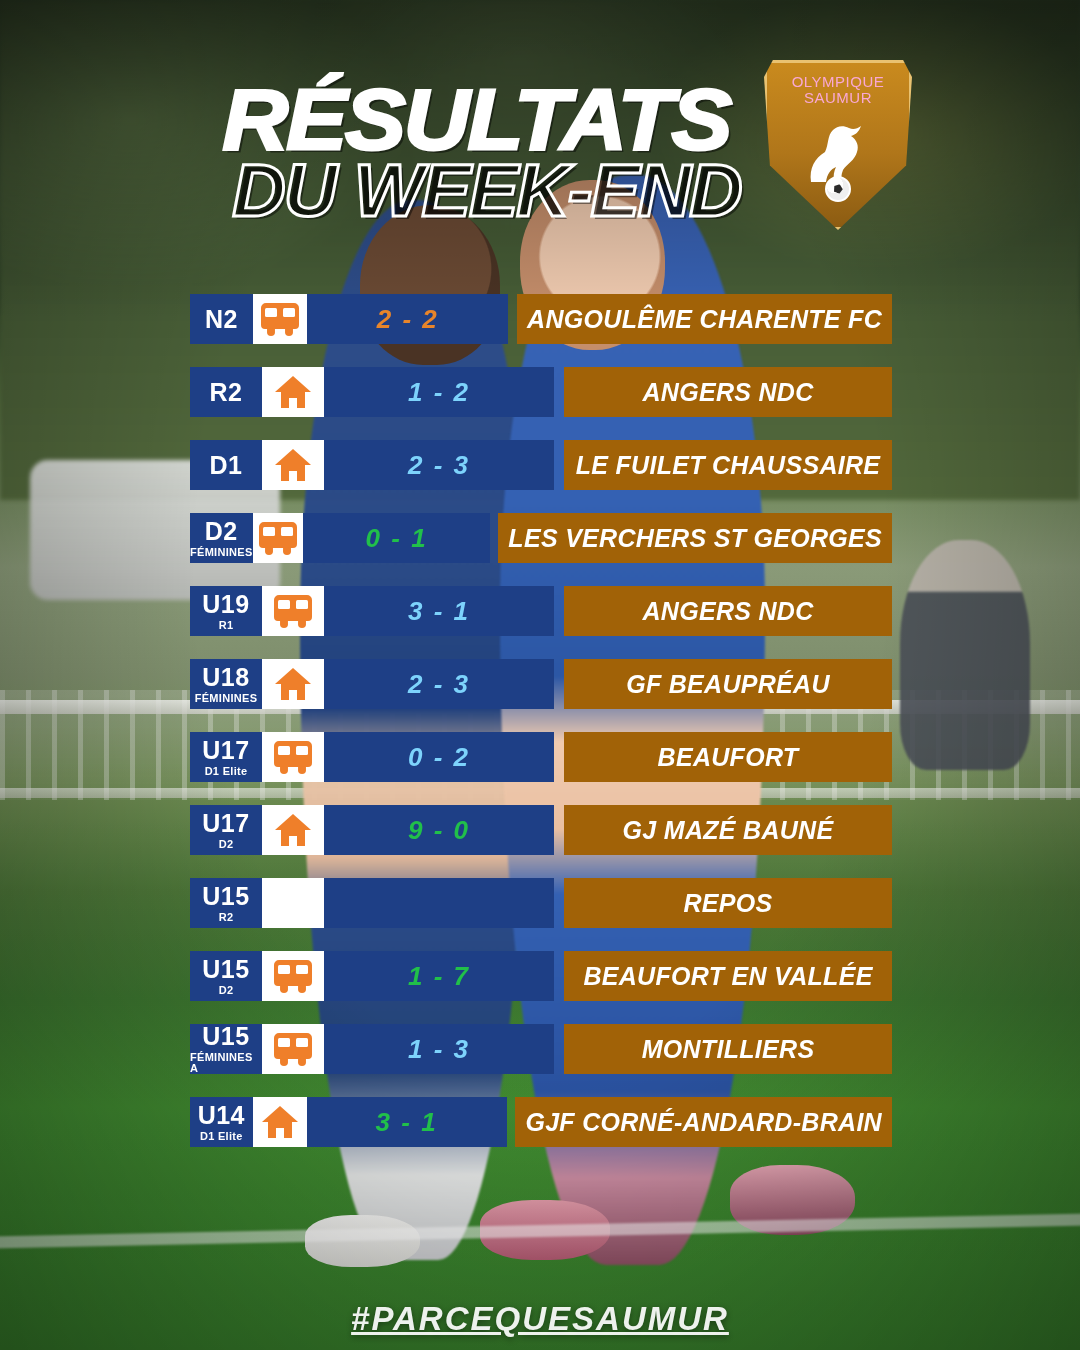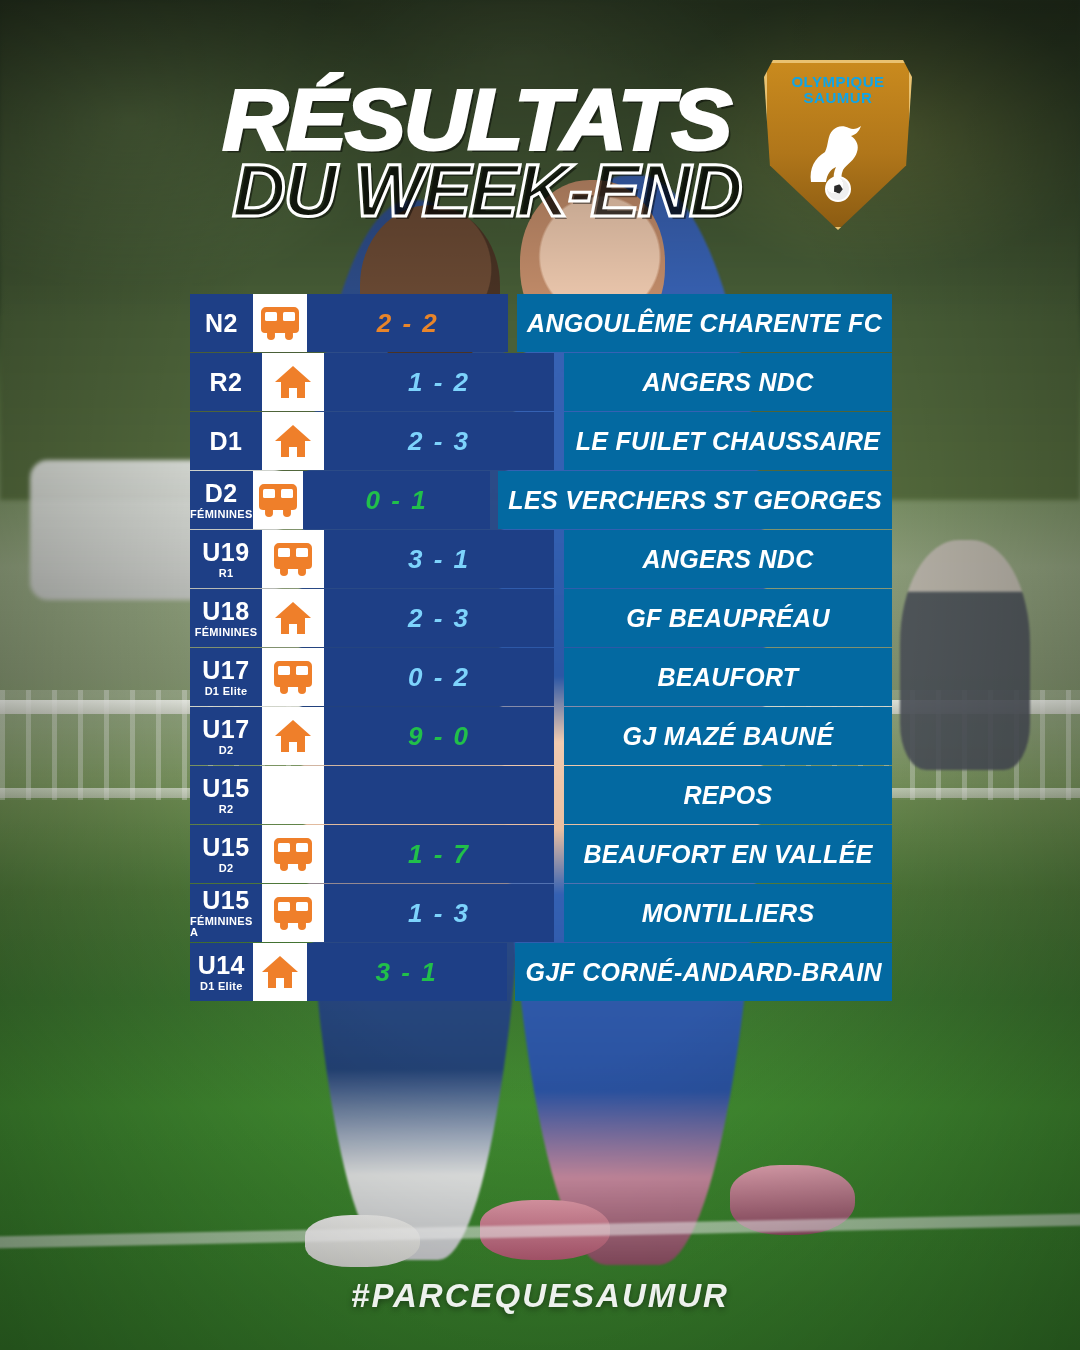--- a/index.html
+++ b/index.html
@@ -154,21 +154,21 @@
     width: 148px; height: 170px;
   }
   .badge-shield {
     position: absolute; inset: 0;
     background: linear-gradient(to bottom, #c98a1e 0%, #b0761a 55%, #8c5c12 100%);
     clip-path: polygon(6% 0, 94% 0, 100% 10%, 96% 62%, 50% 100%, 4% 62%, 0 10%);
     border: 3px solid #e9c271;
   }
   .badge-text {
     position: absolute; top: 14px; left: 0; right: 0;
-    text-align: center; color: #0ea5e9; font-weight: 700; font-size: 15px;
+    text-align: center; color: #f9a8d4; font-weight: 400; font-size: 15px;
     line-height: 1.05; letter-spacing: .5px;
   }
   .badge-horse {
     position: absolute; left: 50%; top: 62px; transform: translateX(-50%);
     width: 78px; height: 62px;
   }
   .badge-ball {
     position: absolute; left: 50%; top: 116px; transform: translateX(-50%);
     width: 26px; height: 26px; border-radius: 50%;
     background:
@@ -181,22 +181,22 @@
     background: #2b2b2b;
     clip-path: polygon(50% 0, 95% 35%, 78% 90%, 22% 90%, 5% 35%);
   }
 
   
   .rows {
     position: absolute; left: 190px; top: 294px; width: 702px;
   }
   .row {
     position: relative;
-    height: 58px;
-    margin-bottom: 1px;
+    height: 50px;
+    margin-bottom: 23px;
     display: flex;
     align-items: stretch;
   }
   .cat {
     width: 72px;
     background: #1e3f86;
     color: #ffffff;
     display: flex; flex-direction: column;
     align-items: center; justify-content: center;
     line-height: 1;
@@ -218,42 +218,43 @@
     background: #1e3f86;
     display: flex; align-items: center; justify-content: center;
     font-size: 26px; font-weight: 800; font-style: italic; letter-spacing: 2px;
   }
   .score.win  { color: #21c04a; }
   .score.loss { color: #7dd3fc; }
   .score.draw { color: #e8852a; }
   .gap { width: 10px; background: transparent; }
   .opponent {
     flex: 1;
-    background: #0369a1;
+    background: #a16207;
     color: #ffffff;
     display: flex; align-items: center; justify-content: center;
     font-size: 25px; font-weight: 800; font-style: italic;
     letter-spacing: .3px;
     text-align: center;
     padding: 0 10px;
     white-space: nowrap;
   }
 
   
   .icon-home { width: 40px; height: 36px; display:block; }
   .icon-bus  { width: 42px; height: 36px; display:block; }
 
   
   .footer {
-    position: absolute; left: 0; right: 0; bottom: 35px;
+    position: absolute; left: 0; right: 0; bottom: 12px;
     text-align: center;
     color: rgba(255,255,255,.92);
     font-size: 33px; font-weight: 800; font-style: italic;
     letter-spacing: 2px;
     text-shadow: 0 2px 6px rgba(0,0,0,.45);
+    text-decoration: underline;
   }
 </style>
 </head>
 <body>
 
 <div id="poster">
 
   <div class="bg"></div>
   <div class="bg-blur"></div>
   <div class="car"></div>

